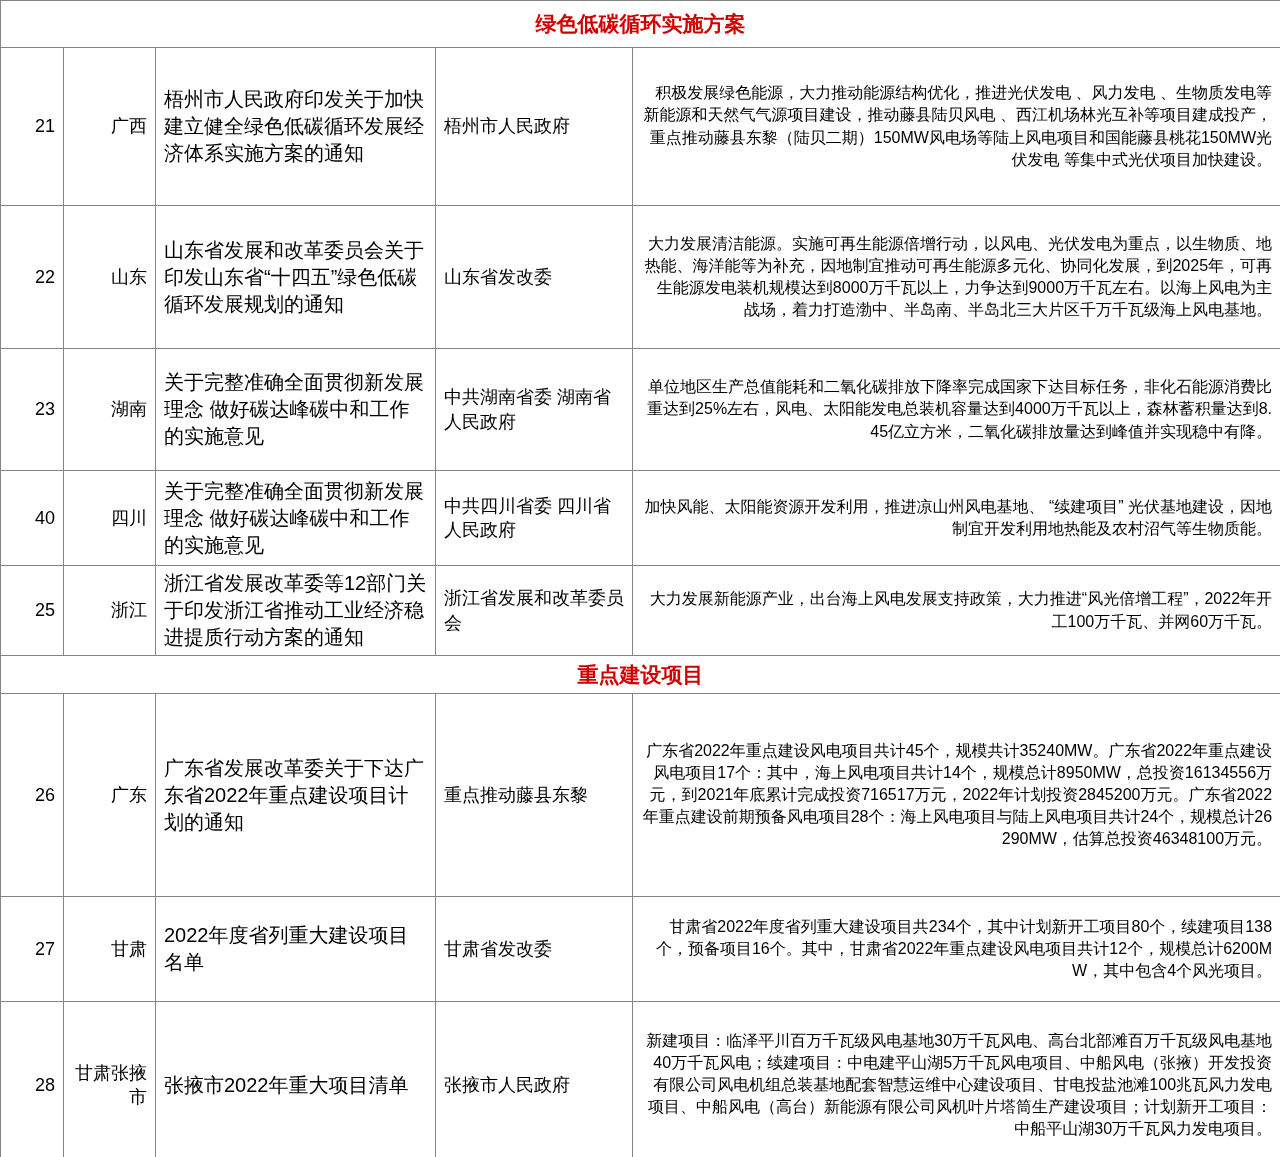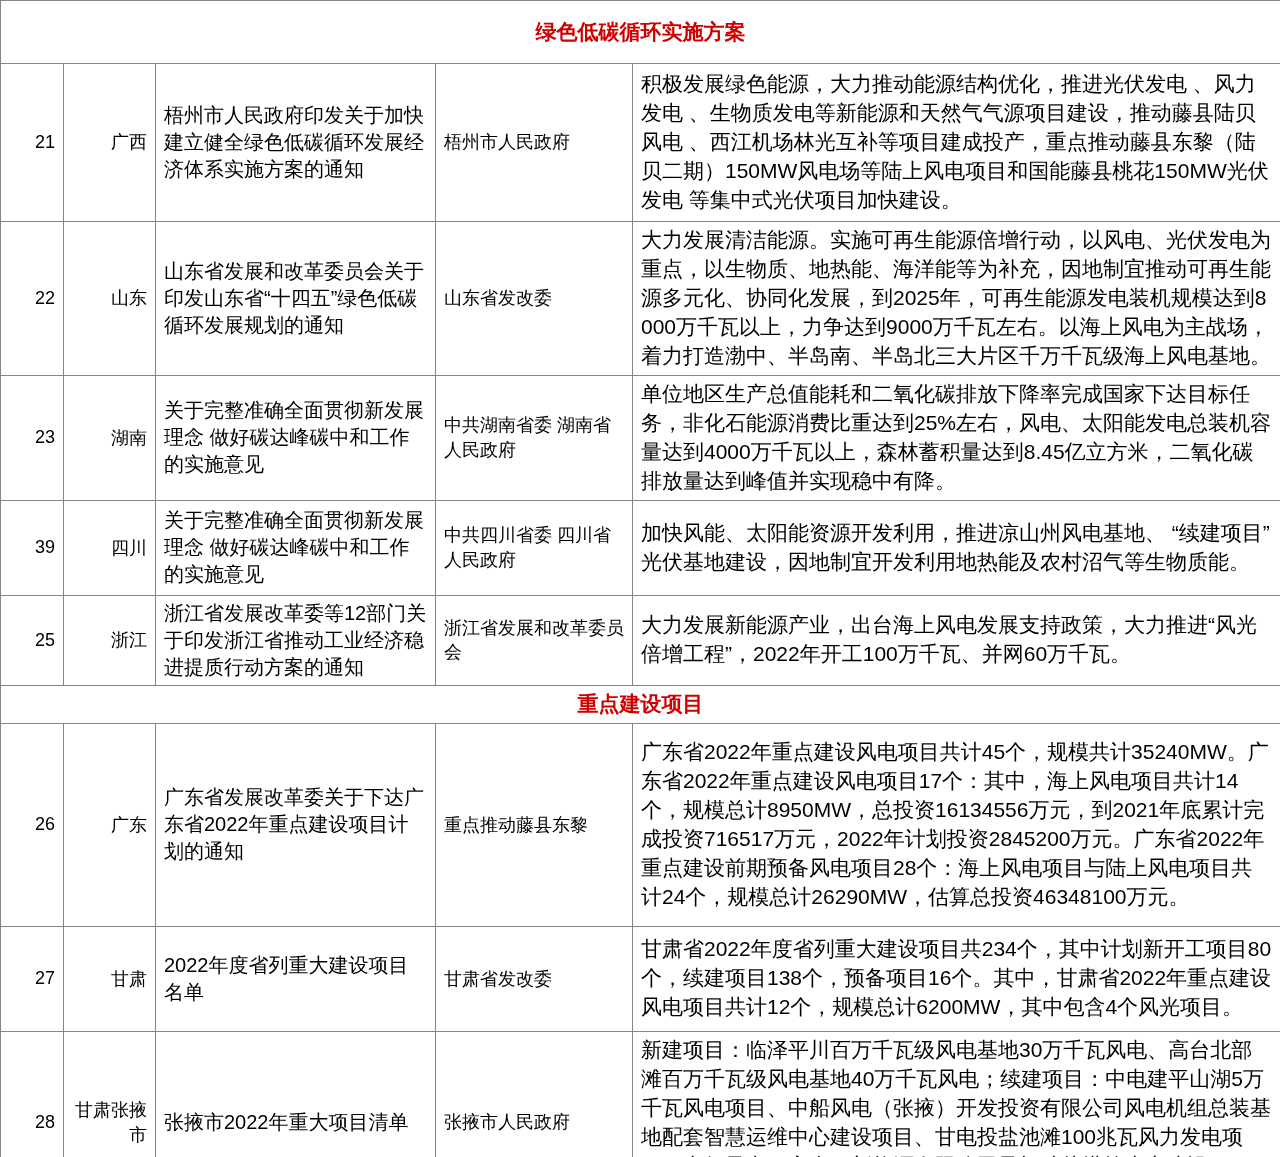--- a/index.html
+++ b/index.html
@@ -43,39 +43,39 @@
     text-align: left;
     font-size: 20px;
     line-height: 1.35;
   }
   td.c-agency {
     text-align: left;
     font-size: 18px;
     line-height: 1.35;
   }
   td.c-content {
-    text-align: left;
-    font-size: 21px;
+    text-align: right;
+    font-size: 16px;
     line-height: 1.38;
     padding: 4px 6px;
   }
 </style>
 </head>
 <body>
 
 <table class="policy-table">
   <colgroup>
     <col style="width:63px">
     <col style="width:92px">
     <col style="width:280px">
     <col style="width:197px">
     <col style="width:648px">
   </colgroup>
   <tbody id="tbody">
-      <tr style="height: 63px;">
+      <tr style="height: 47px;">
     <td colspan="5" class="section-header">绿色低碳循环实施方案</td>
   </tr>
       <tr style="height: 158px;">
     <td class="c-no">21</td>
     <td class="c-region">广西</td>
     <td class="c-title">梧州市人民政府印发关于加快建立健全绿色低碳循环发展经济体系实施方案的通知</td>
     <td class="c-agency">梧州市人民政府</td>
     <td class="c-content">积极发展绿色能源，大力推动能源结构优化，推进光伏发电 、风力发电 、生物质发电等新能源和天然气气源项目建设，推动藤县陆贝风电 、西江机场林光互补等项目建成投产，重点推动藤县东黎（陆贝二期）150MW风电场等陆上风电项目和国能藤县桃花150MW光伏发电 等集中式光伏项目加快建设。</td>
   </tr>
       <tr style="height: 143px;">
@@ -86,21 +86,21 @@
     <td class="c-content">大力发展清洁能源。实施可再生能源倍增行动，以风电、光伏发电为重点，以生物质、地热能、海洋能等为补充，因地制宜推动可再生能源多元化、协同化发展，到2025年，可再生能源发电装机规模达到8000万千瓦以上，力争达到9000万千瓦左右。以海上风电为主战场，着力打造渤中、半岛南、半岛北三大片区千万千瓦级海上风电基地。</td>
   </tr>
       <tr style="height: 122px;">
     <td class="c-no">23</td>
     <td class="c-region">湖南</td>
     <td class="c-title">关于完整准确全面贯彻新发展理念 做好碳达峰碳中和工作的实施意见</td>
     <td class="c-agency">中共湖南省委 湖南省人民政府</td>
     <td class="c-content">单位地区生产总值能耗和二氧化碳排放下降率完成国家下达目标任务，非化石能源消费比重达到25%左右，风电、太阳能发电总装机容量达到4000万千瓦以上，森林蓄积量达到8.45亿立方米，二氧化碳排放量达到峰值并实现稳中有降。</td>
   </tr>
       <tr style="height: 95px;">
-    <td class="c-no">39</td>
+    <td class="c-no">40</td>
     <td class="c-region">四川</td>
     <td class="c-title">关于完整准确全面贯彻新发展理念 做好碳达峰碳中和工作的实施意见</td>
     <td class="c-agency">中共四川省委 四川省人民政府</td>
     <td class="c-content">加快风能、太阳能资源开发利用，推进凉山州风电基地、 “续建项目” 光伏基地建设，因地制宜开发利用地热能及农村沼气等生物质能。</td>
   </tr>
       <tr style="height: 80px;">
     <td class="c-no">25</td>
     <td class="c-region">浙江</td>
     <td class="c-title">浙江省发展改革委等12部门关于印发浙江省推动工业经济稳进提质行动方案的通知</td>
     <td class="c-agency">浙江省发展和改革委员会</td>

